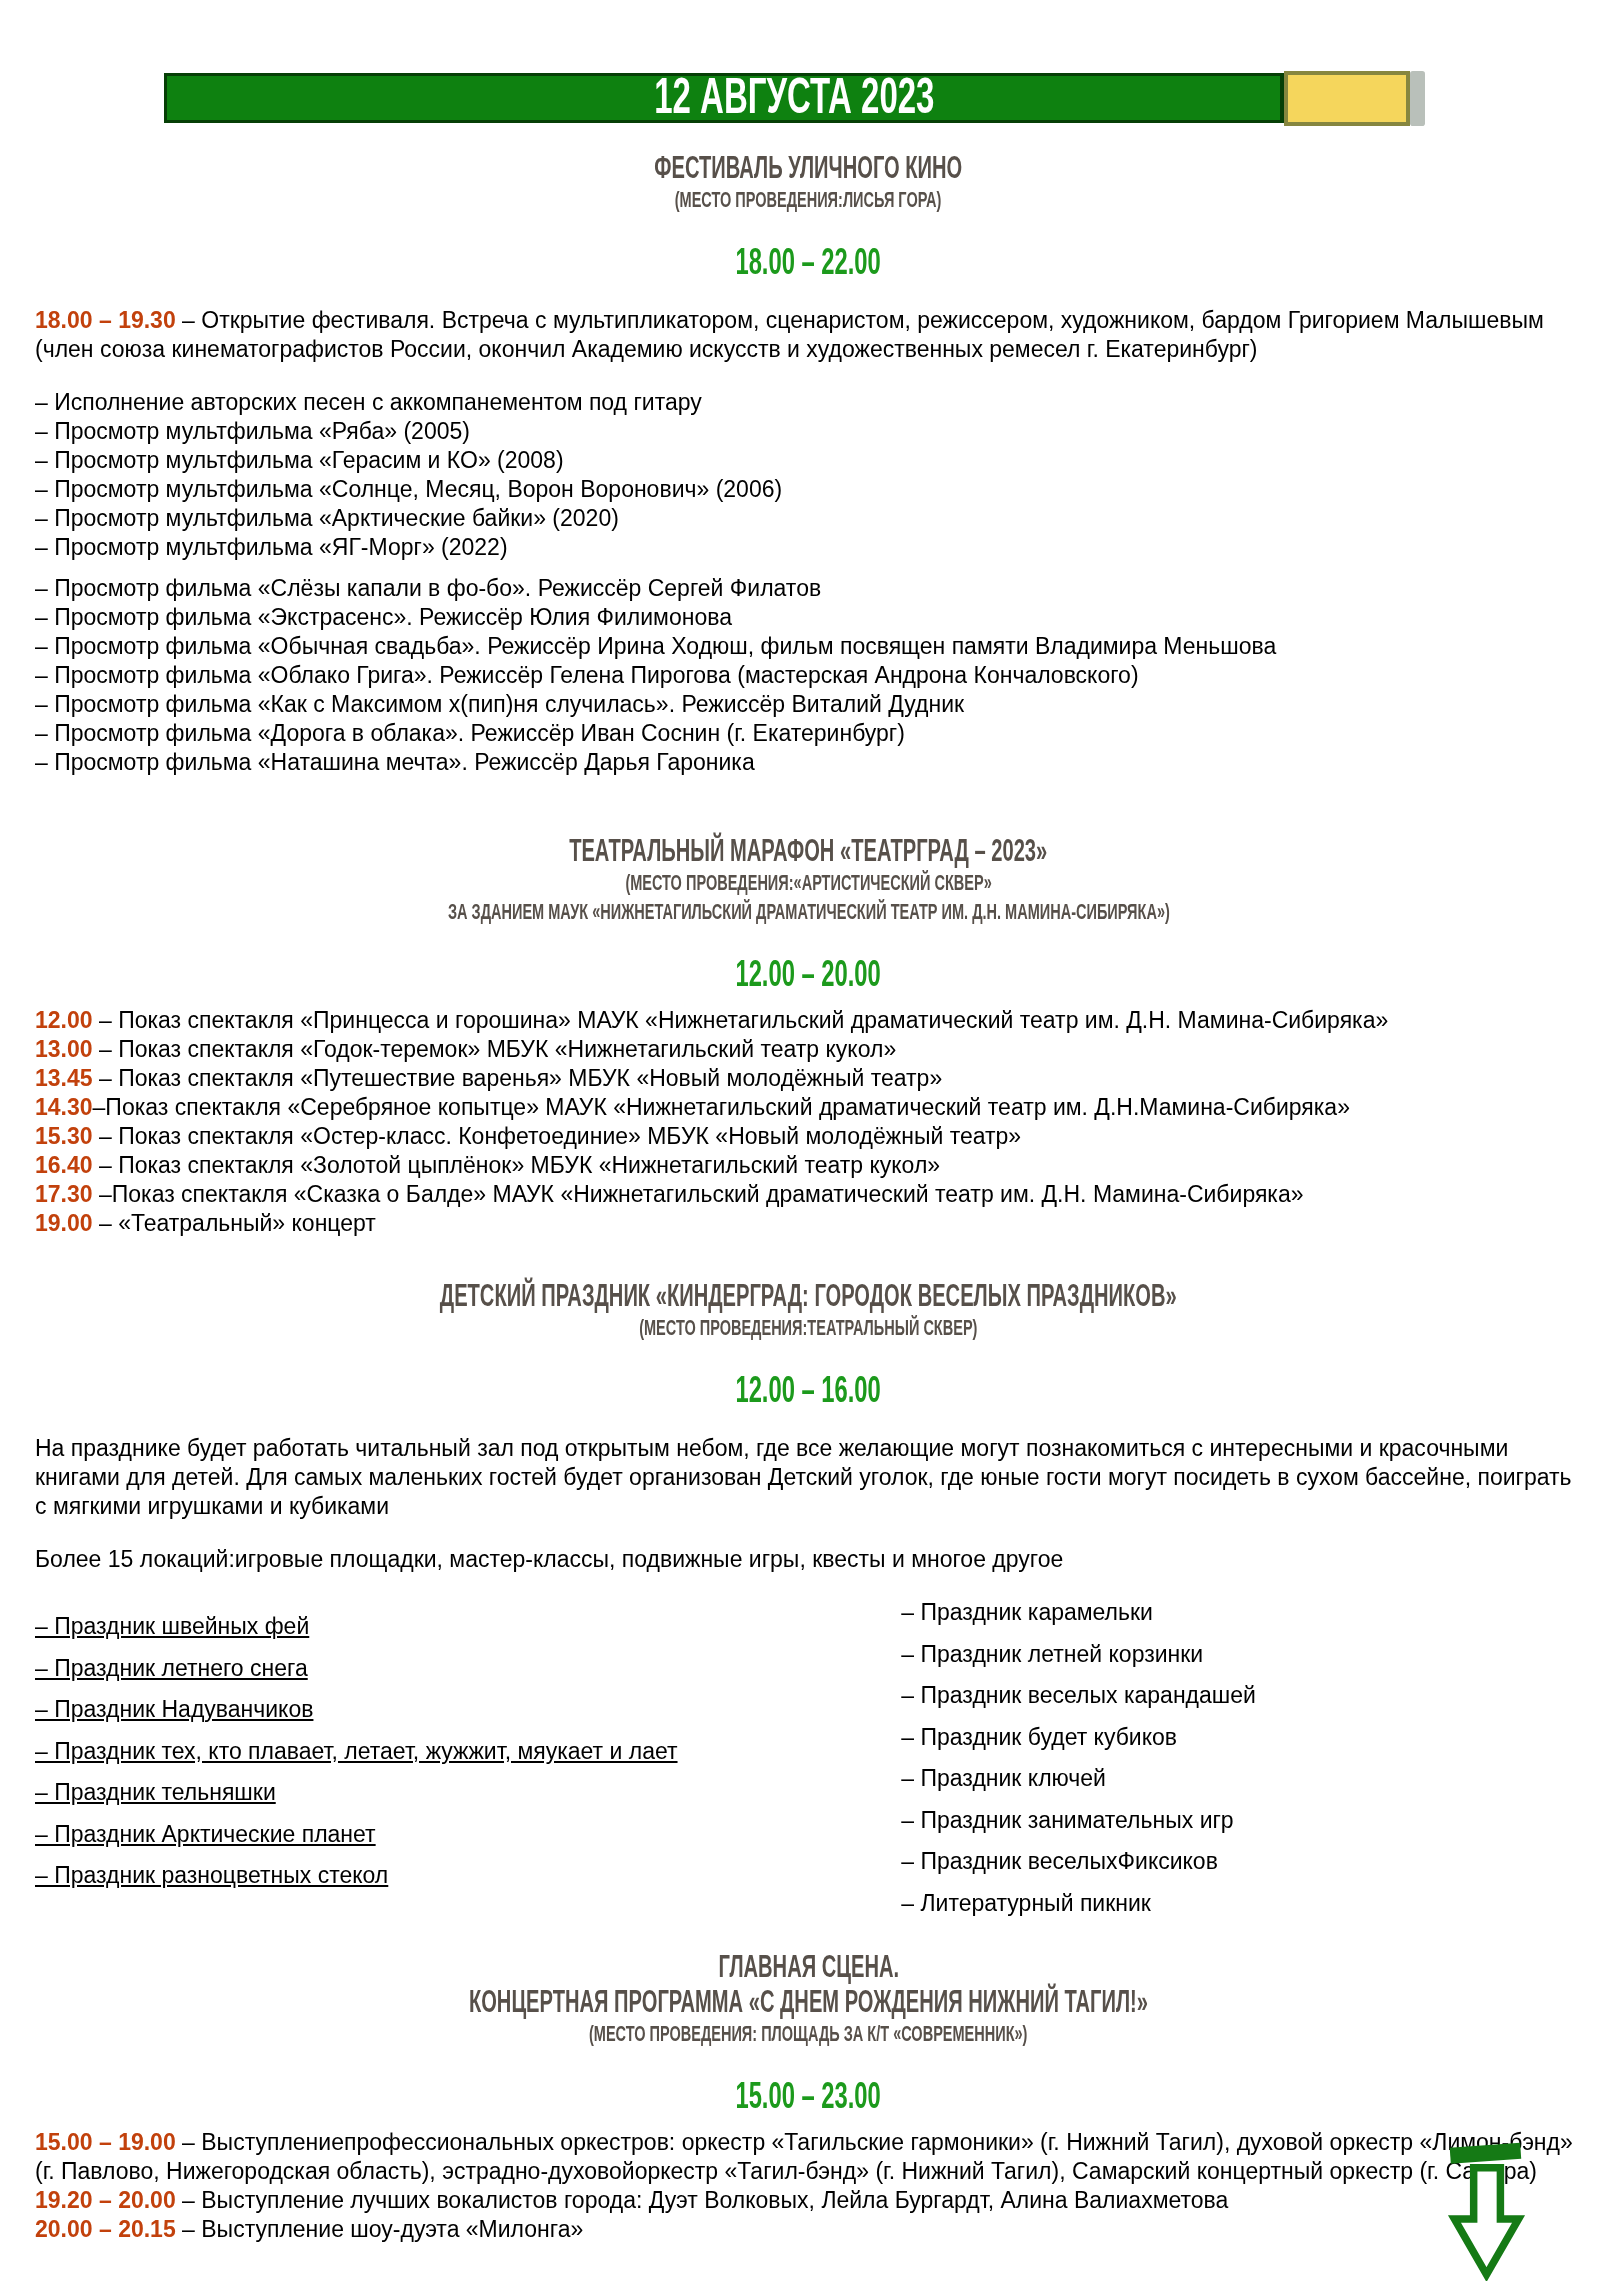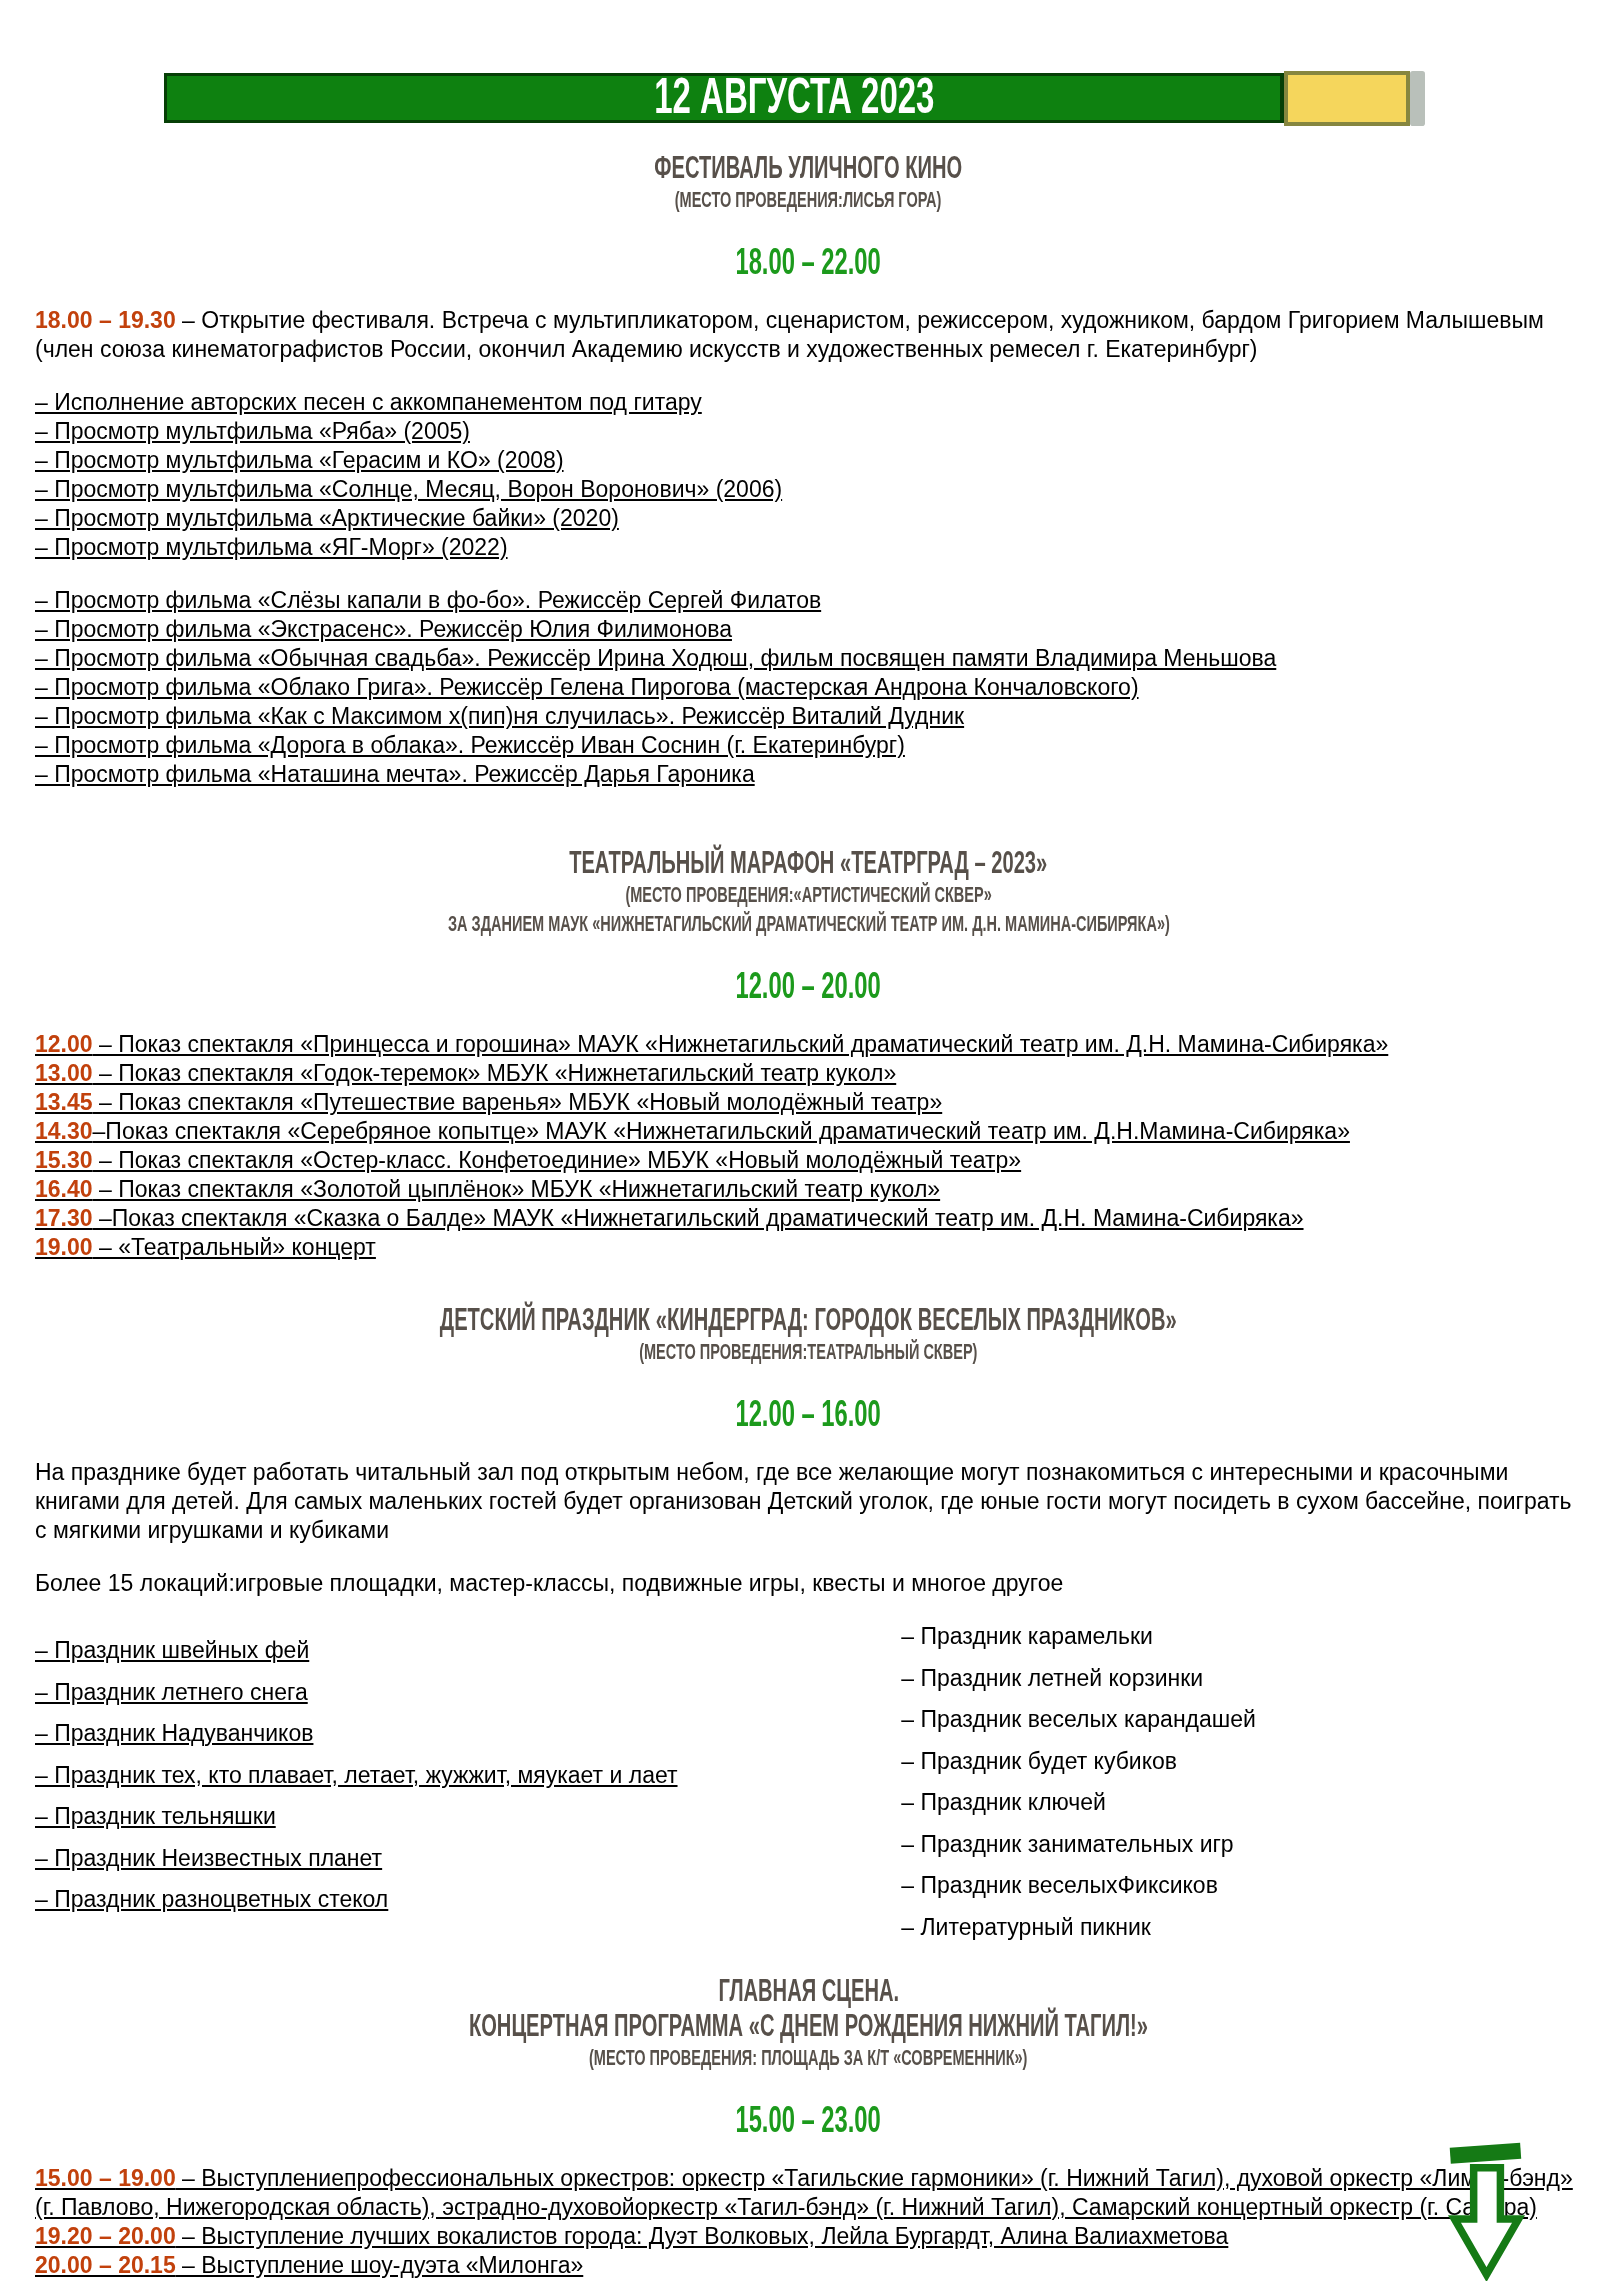--- a/index.html
+++ b/index.html
@@ -26,21 +26,21 @@
   
   .cond{display:inline-block;transform:scaleX(0.66);transform-origin:50% 50%;white-space:nowrap;}
   .h1,.h2,.hours{text-align:center;}
   .h1 .cond{font-weight:bold;color:#57504a;font-size:30.5px;line-height:35px;}
   .h2 .cond{font-weight:bold;color:#57504a;font-size:22px;line-height:27px;}
   .hours{margin-top:28px;}
   .hours .cond{font-weight:bold;color:#1c9a1c;font-size:36px;line-height:40px;}
 
   .t{color:#c2410c;font-weight:bold;}
   .para{margin:24px 0;}
-  .list{margin:24px 0;text-decoration:underline;}
+  .list{margin:12px 0;}
   .item{margin:0;}
   .sec{margin-top:0;}
   .sec-title{margin-top:27px;}
   .gap-lg{margin-top:56px;}
   .gap-md{margin-top:40px;}
 
   
   .cols{display:flex;margin:23px 0 18.5px 0;}
   .col-left{width:56%;padding-top:14px;text-decoration:underline;}
   .col-right{flex:1;}
@@ -117,21 +117,21 @@
       <p class="para">На празднике будет работать читальный зал под открытым небом, где все желающие могут познакомиться с интересными и красочными книгами для детей. Для самых маленьких гостей будет организован Детский уголок, где юные гости могут посидеть в сухом бассейне, поиграть с мягкими игрушками и кубиками</p>
       <p class="para">Более 15 локаций:игровые площадки, мастер-классы, подвижные игры, квесты и многое другое</p>
 
       <div class="cols">
         <div class="col-left">
           <div class="li">– Праздник швейных фей</div>
           <div class="li">– Праздник летнего снега</div>
           <div class="li">– Праздник Надуванчиков</div>
           <div class="li">– Праздник тех, кто плавает, летает, жужжит, мяукает и лает</div>
           <div class="li">– Праздник тельняшки</div>
-          <div class="li">– Праздник Неизвестных планет</div>
+          <div class="li">– Праздник Арктические планет</div>
           <div class="li">– Праздник разноцветных стекол</div>
         </div>
         <div class="col-right">
           <div class="li">– Праздник карамельки</div>
           <div class="li">– Праздник летней корзинки</div>
           <div class="li">– Праздник веселых карандашей</div>
           <div class="li">– Праздник будет кубиков</div>
           <div class="li">– Праздник ключей</div>
           <div class="li">– Праздник занимательных игр</div>
           <div class="li">– Праздник веселыхФиксиков</div>

